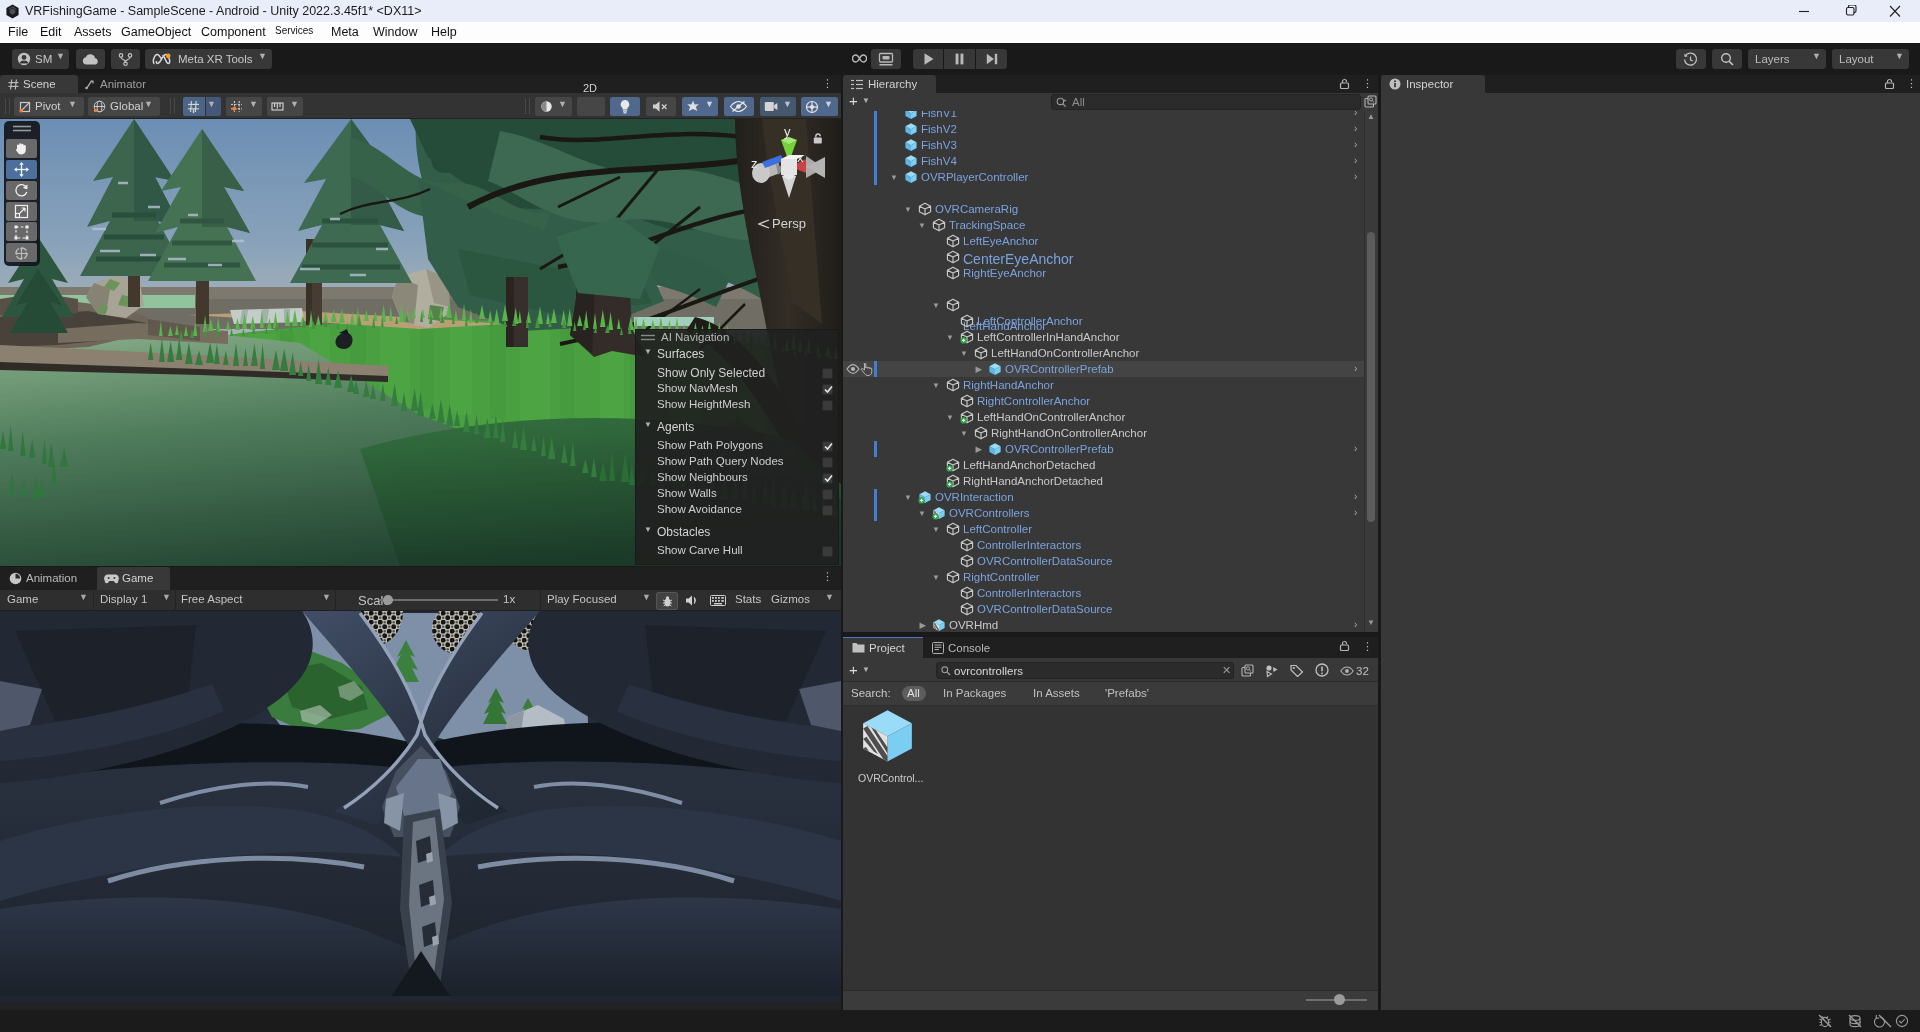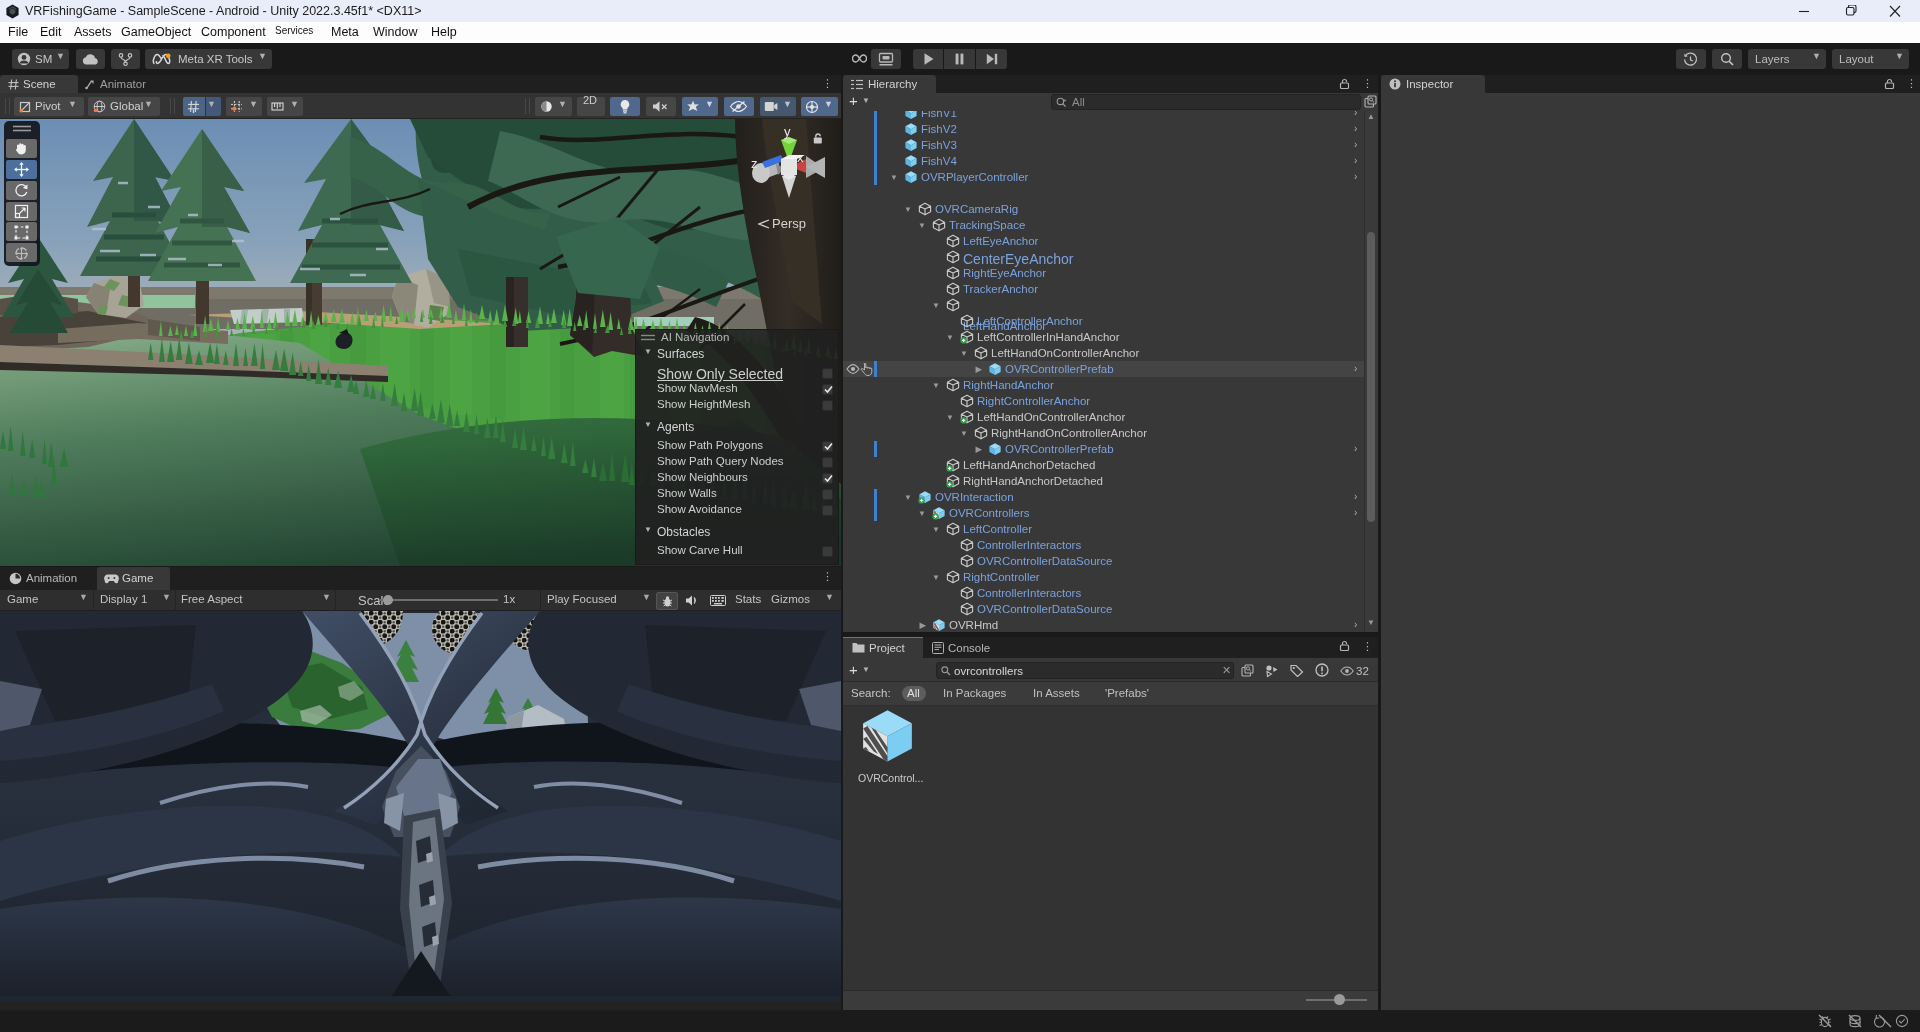--- a/index.html
+++ b/index.html
@@ -212,21 +212,21 @@
 <div class="tx" style="left:290px;top:99px;font-size:9px;color:#b0b0b0;">▼</div>
 
 <div class="abs" style="left:525px;top:98px;width:5px;height:16px;border-left:1px solid #484848;border-right:1px solid #484848;"></div>
 <div class="abs" style="left:535px;top:97px;width:37px;height:19px;background:#464646;border-radius:2px;"></div>
 <svg class="abs" style="left:540px;top:100px;" width="13" height="13" viewBox="0 0 13 13">
       <circle cx="6.5" cy="6.5" r="5.2" fill="#e8e8e8"></circle>
       <path d="M6.5 1.3 A5.2 5.2 0 0 0 6.5 11.7 Z" fill="#8a8a8a"></path>
     </svg>
 <div class="tx" style="left:558px;top:99px;font-size:9px;color:#b0b0b0;">▼</div>
 <div class="abs" style="left:577px;top:97px;width:28px;height:19px;background:#464646;border-radius:2px;"></div>
-<div class="tx" style="left:583px;top:94px;font-size:11px;color:#cfcfcf;">2D</div>
+<div class="tx" style="left:583px;top:82px;font-size:11px;color:#cfcfcf;">2D</div>
 <div class="abs" style="left:610px;top:97px;width:30px;height:19px;background:#50688c;border-radius:2px;"></div>
 <svg class="abs" style="left:619px;top:99px;" width="12" height="15" viewBox="0 0 12 15">
       <path d="M6 1 A4.3 4.3 0 0 1 8.6 8.7 L8.3 10.4 H3.7 L3.4 8.7 A4.3 4.3 0 0 1 6 1 Z" fill="#e8e8e8"></path>
       <rect x="4" y="11.2" width="4" height="1.4" fill="#e8e8e8"></rect>
       <rect x="4.5" y="13.2" width="3" height="1.2" fill="#e8e8e8"></rect>
     </svg>
 <div class="abs" style="left:646px;top:97px;width:30px;height:19px;background:#464646;border-radius:2px;"></div>
 <svg class="abs" style="left:652px;top:100px;" width="17" height="13" viewBox="0 0 17 13">
       <path d="M1 4.5 H3.8 L7.5 1.2 V11.8 L3.8 8.5 H1 Z" fill="#cfcfcf"></path>
       <g stroke="#cfcfcf" stroke-width="1.3">
@@ -483,21 +483,21 @@
 <div class="abs" style="left:635px;top:329px;width:204px;height:236px;background:rgba(32,32,32,0.93);border:1px solid #1a1a1a;"></div>
 <svg class="abs" style="left:641px;top:334px;" width="14" height="8" viewBox="0 0 14 8">
       <g stroke="#888" stroke-width="1.4">
         <line x1="0" y1="1.5" x2="14" y2="1.5"></line>
         <line x1="0" y1="5.5" x2="14" y2="5.5"></line>
       </g>
     </svg>
 <div class="tx" style="left:661px;top:331px;font-size:11.5px;color:#b8b8b8;">AI Navigation</div>
 <div class="tx" style="left:644px;top:347px;font-size:8px;color:#b0b0b0;">▼</div>
 <div class="tx" style="left:657px;top:347px;font-size:12px;color:#d4d4d4;">Surfaces</div>
-<div class="tx" style="left:657px;top:366px;font-size:14px;color:#cfcfcf;text-decoration:underline;">Show Only Selected</div>
+<div class="tx" style="left:657px;top:366px;font-size:12px;color:#cfcfcf;">Show Only Selected</div>
 <div class="tx" style="left:657px;top:382px;font-size:11.5px;color:#cfcfcf;">Show NavMesh</div>
 <div class="tx" style="left:657px;top:398px;font-size:11.5px;color:#cfcfcf;">Show HeightMesh</div>
 <div class="tx" style="left:644px;top:420px;font-size:8px;color:#b0b0b0;">▼</div>
 <div class="tx" style="left:657px;top:420px;font-size:12px;color:#d4d4d4;">Agents</div>
 <div class="tx" style="left:657px;top:439px;font-size:11.5px;color:#cfcfcf;">Show Path Polygons</div>
 <div class="tx" style="left:657px;top:455px;font-size:11.5px;color:#cfcfcf;">Show Path Query Nodes</div>
 <div class="tx" style="left:657px;top:471px;font-size:11.5px;color:#cfcfcf;">Show Neighbours</div>
 <div class="tx" style="left:657px;top:487px;font-size:11.5px;color:#cfcfcf;">Show Walls</div>
 <div class="tx" style="left:657px;top:503px;font-size:11.5px;color:#cfcfcf;">Show Avoidance</div>
 <div class="tx" style="left:644px;top:525px;font-size:8px;color:#b0b0b0;">▼</div>
@@ -744,26 +744,20 @@
         <svg class="abs" style="left:102.5px;top:1px;" width="14" height="14">
           <use href="#i-go"></use>
         </svg>
         <div class="tx" style="left:120.0px;top:2px;font-size:14px;color:#7ba2dc;">CenterEyeAnchor</div>
       </div>
 <div class="abs" style="left:0;top:154px;width:521px;height:16px;">
         <svg class="abs" style="left:102.5px;top:1px;" width="14" height="14">
           <use href="#i-go"></use>
         </svg>
         <div class="tx" style="left:120.0px;top:2px;font-size:11.5px;color:#7ba2dc;">RightEyeAnchor</div>
-      </div>
-<div class="abs" style="left:0;top:170px;width:521px;height:16px;">
-        <svg class="abs" style="left:102.5px;top:1px;" width="14" height="14">
-          <use href="#i-go"></use>
-        </svg>
-        <div class="tx" style="left:120.0px;top:2px;font-size:11.5px;color:#7ba2dc;">TrackerAnchor</div>
       </div>
 <div class="abs" style="left:0;top:186px;width:521px;height:16px;">
         <div class="tx" style="left:89.0px;top:4px;font-size:8px;color:#999;">▼</div>
         <svg class="abs" style="left:102.5px;top:1px;" width="14" height="14">
           <use href="#i-go"></use>
         </svg>
         <div class="tx" style="left:120.0px;top:2px;font-size:11.5px;color:#7ba2dc;margin-top:21px;">LeftHandAnchor</div>
       </div>
 <div class="abs" style="left:0;top:202px;width:521px;height:16px;">
         <svg class="abs" style="left:116.5px;top:1px;" width="14" height="14">

